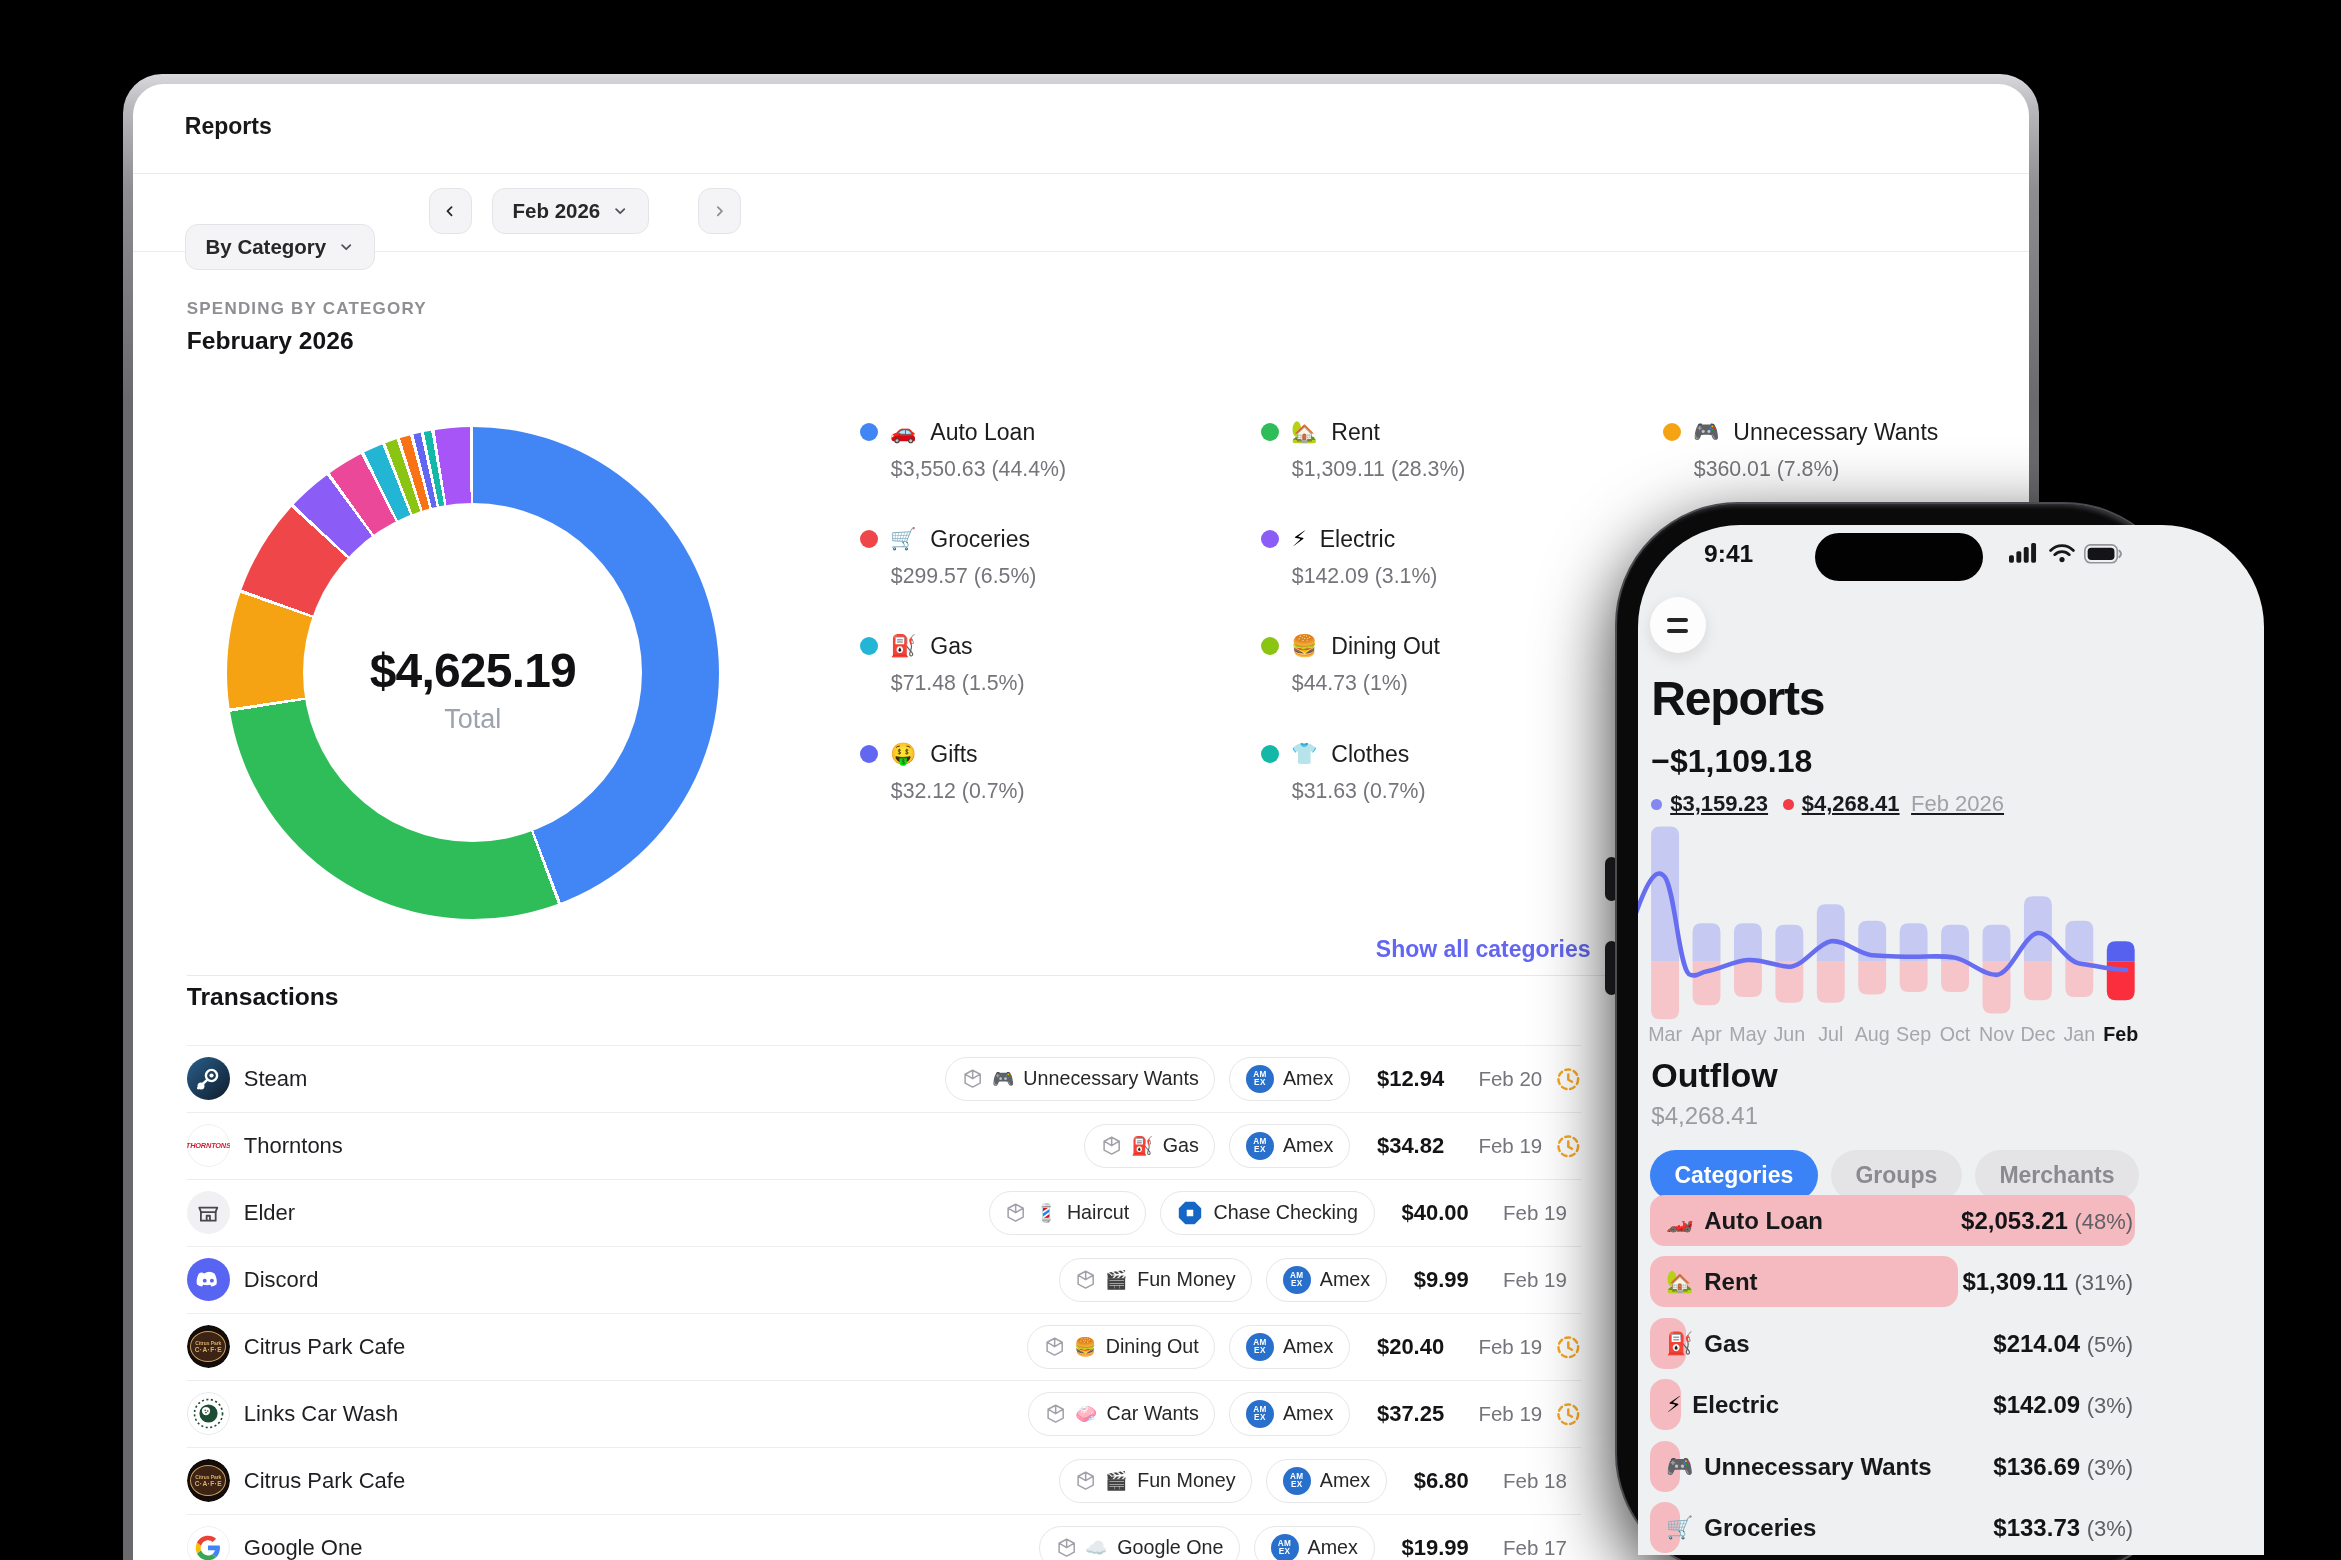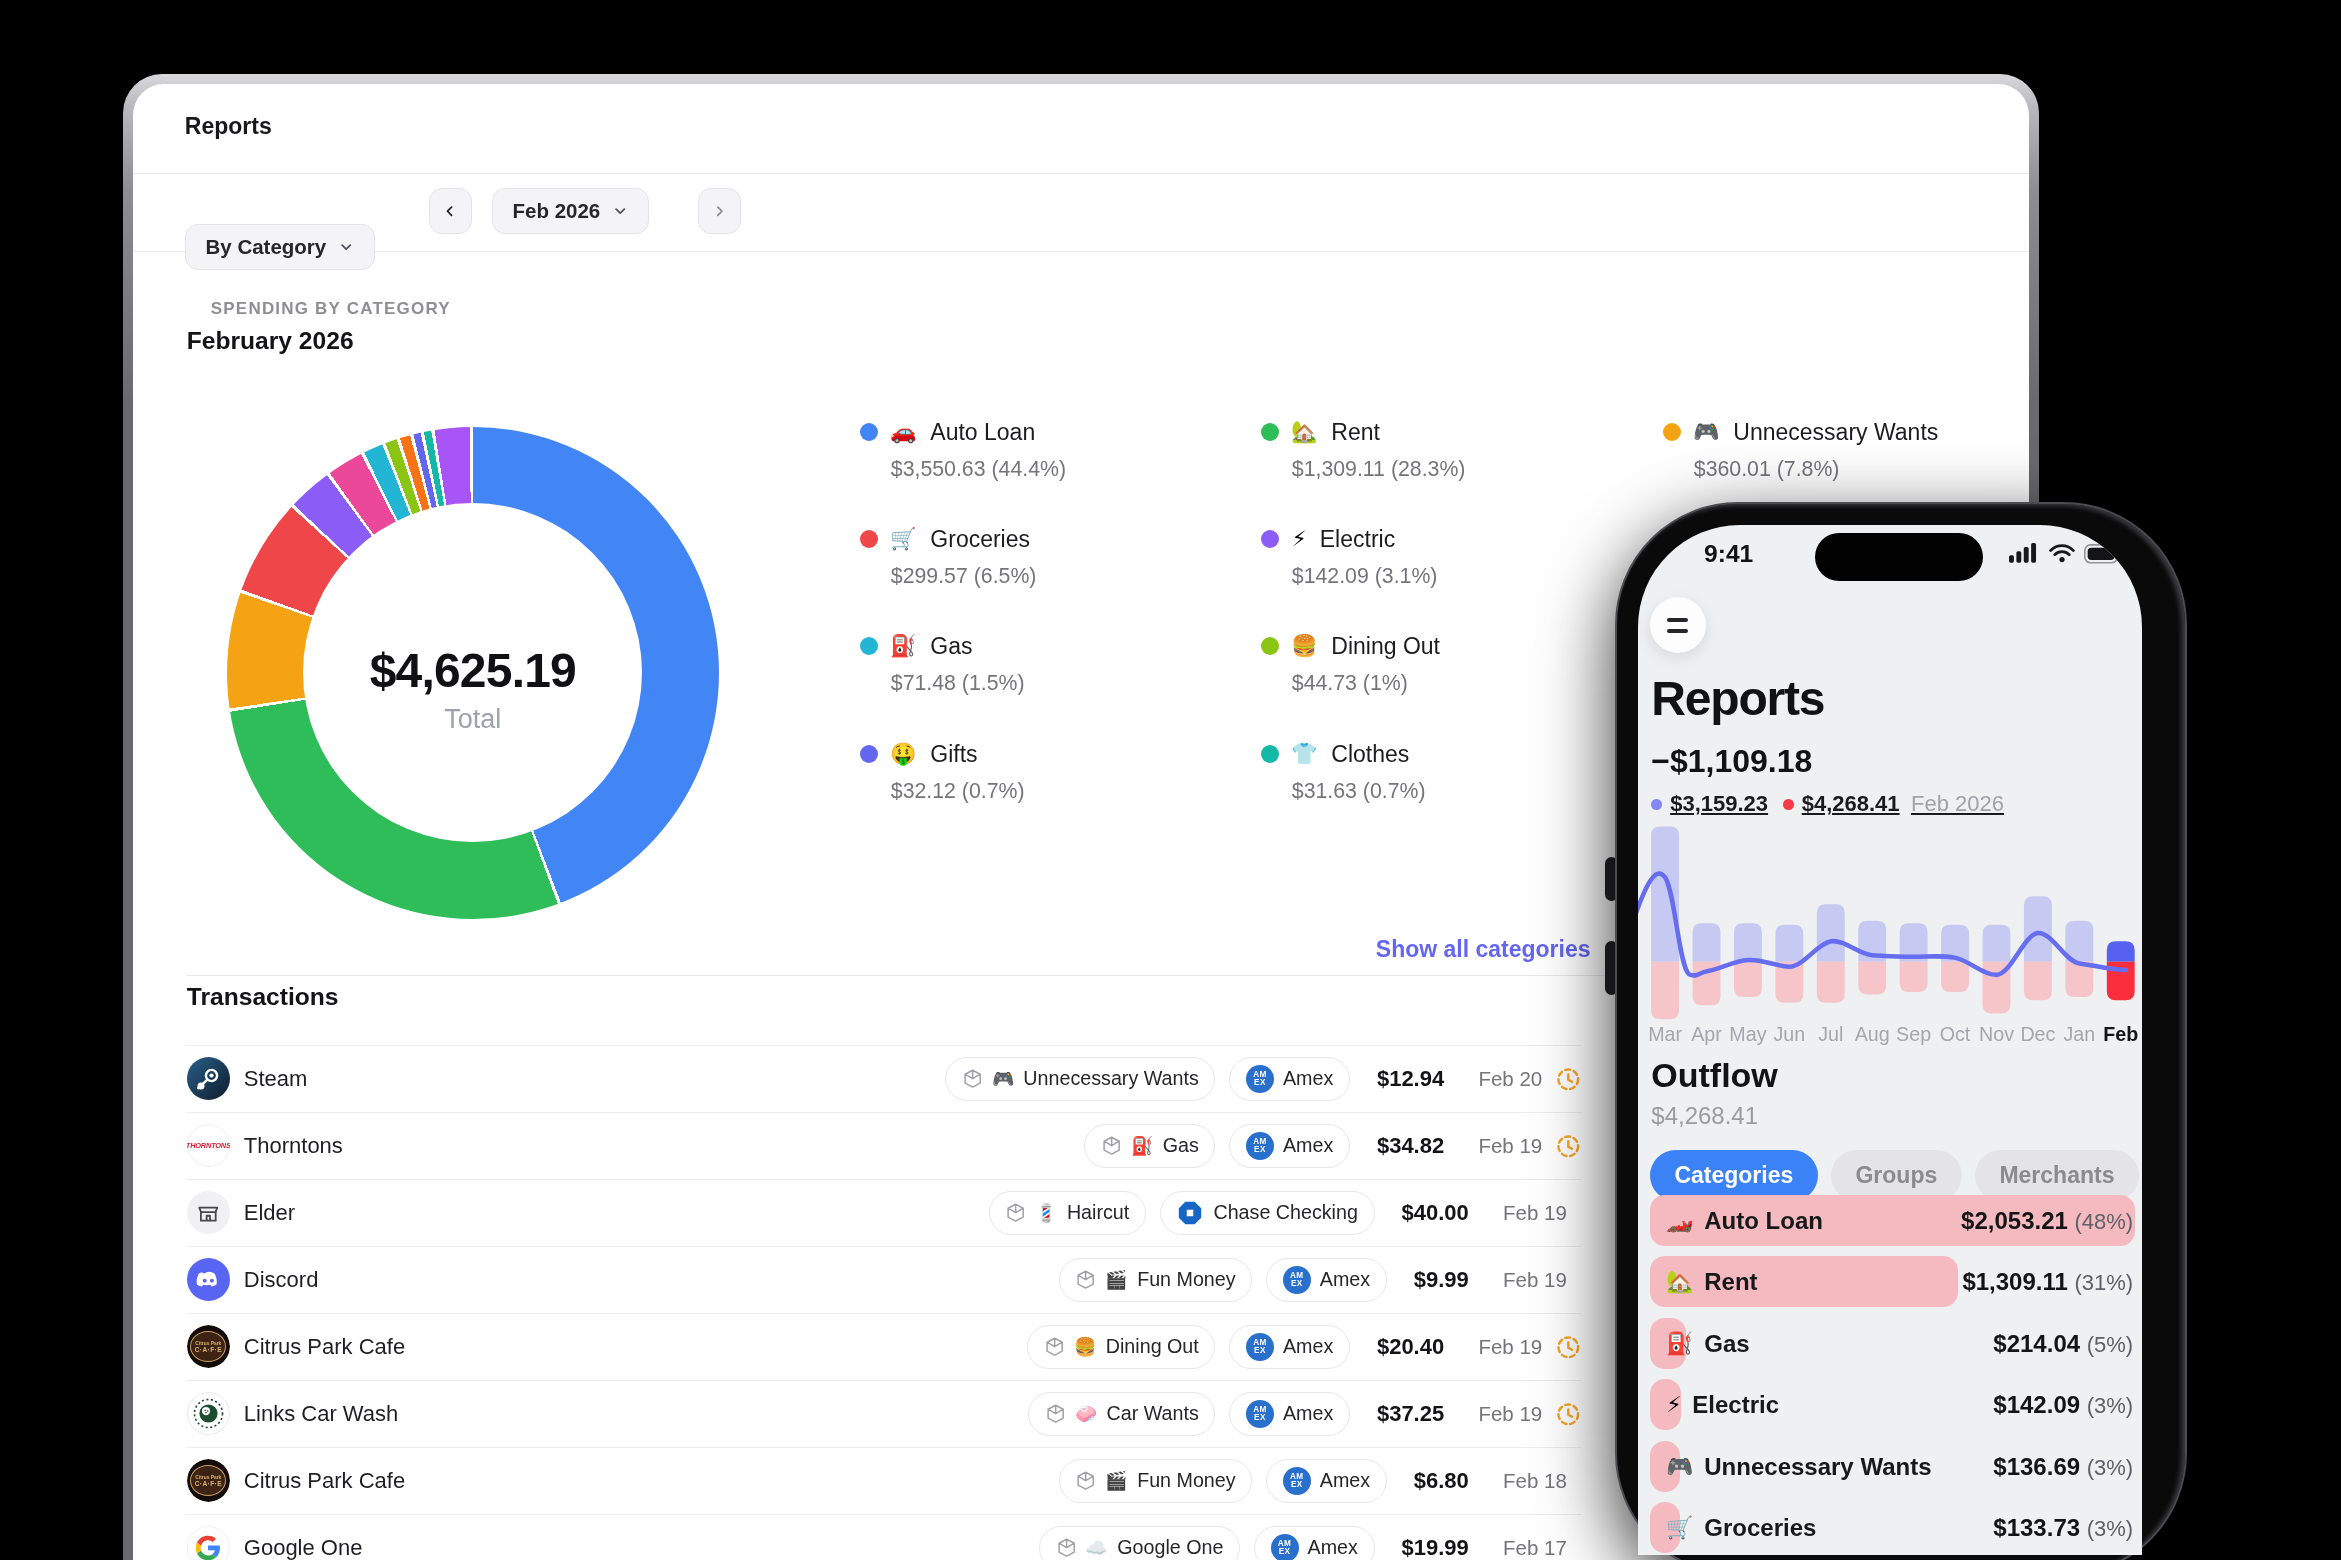--- a/index.html
+++ b/index.html
@@ -17,21 +17,21 @@
   .win-header{position:absolute;left:0;top:0;right:0;height:89px;border-bottom:1.6px solid #ebebee;}
   .win-title{position:absolute;left:52px;top:29.5px;font-size:23px;font-weight:700;color:#18181b;}
   .win-toolbar{position:absolute;left:0;top:90px;right:0;height:77px;border-bottom:1.6px solid #ebebee;}
   .pill{position:absolute;top:14px;height:46px;background:#f4f4f6;border:1.6px solid #e4e4e8;
         border-radius:13px;display:inline-flex;align-items:center;justify-content:center;
         gap:11.5px;font-size:20.5px;font-weight:600;color:#27272a;box-sizing:border-box;padding:0 19.7px;}
   .pill.sq{width:43px;padding:0;}
   .chev{width:16.4px;height:16.4px;}
 
   
-  .sec-label{position:absolute;left:54px;top:215px;font-size:17px;font-weight:700;letter-spacing:1.2px;color:#8e8e93;margin-left:24px;}
+  .sec-label{position:absolute;left:54px;top:215px;font-size:17px;font-weight:700;letter-spacing:1.2px;color:#8e8e93;}
   .period-title{position:absolute;left:54px;top:243px;font-size:24.6px;font-weight:700;color:#141417;}
   .donut{position:absolute;left:94px;top:343px;width:492px;height:492px;border-radius:50%;}
   .donut-hole{position:absolute;left:76px;top:76px;width:339px;height:339px;border-radius:50%;background:#fff;}
   .donut-center{position:absolute;inset:0;display:flex;flex-direction:column;align-items:center;justify-content:center;gap:6.6px;}
   .donut-total{font-size:48px;font-weight:700;color:#111114;letter-spacing:-0.8px;margin-top:32px;}
   .donut-total-label{font-size:27px;color:#9ca3af;}
 
   .lg-item{position:absolute;width:385px;}
   .lg-line1{display:flex;align-items:center;gap:13px;}
   .lg-dot{width:18px;height:18px;border-radius:50%;flex:0 0 auto;}
@@ -61,22 +61,22 @@
   .tx-date{font-size:20.5px;color:#74747b;margin-left:13px;min-width:71px;text-align:right;}
   .amex-ic{width:28px;height:28px;border-radius:50%;background:#2970cc;color:#fff;display:flex;
            flex-direction:column;align-items:center;justify-content:center;font-size:8.2px;font-weight:800;line-height:8.2px;letter-spacing:0.4px;}
   .avatar-txt{font-weight:800;font-style:italic;color:#d01e2f;font-size:7.4px;letter-spacing:-0.2px;}
 
   
   .phone-sidebtn{position:absolute;width:13px;background:#232326;border-radius:6.6px;}
   .phone-frame{position:absolute;left:1615px;top:502px;width:572px;height:1074px;background:#0a0a0b;
      border:2.5px solid #4b4b50;border-radius:123px;box-sizing:border-box;
      box-shadow:inset -3.3px 1.6px 4.9px rgba(160,160,168,.35), 0 24.6px 74px rgba(0,0,0,.8);}
-  .phone-screen{position:absolute;left:21.3px;top:21.3px;width:504px;height:1030px;background:#eef0f1;
-     border-radius:102px 102px 0 0;overflow:hidden;}
+  .phone-screen{position:absolute;left:21.3px;top:21.3px;width:602px;height:1030px;background:#eef0f1;
+     border-radius:102px 102px 0 0;overflow:hidden;padding-left:24px;}
   .p-time{position:absolute;left:16.4px;top:14.8px;width:148px;text-align:center;font-size:24.6px;font-weight:700;color:#121215;}
   .p-island{position:absolute;left:177px;top:7.4px;width:168px;height:48px;background:#020203;border-radius:24.6px;}
   .p-status{position:absolute;left:371px;top:18px;display:flex;align-items:center;gap:9.8px;}
   .menu-fab{position:absolute;left:11.5px;top:72px;width:56px;height:56px;border-radius:50%;background:#fdfdfe;
      box-shadow:0 4.9px 14.8px rgba(20,20,30,.10);display:flex;flex-direction:column;align-items:center;justify-content:center;gap:7.4px;}
   .menu-fab i{display:block;width:21.3px;height:4.1px;border-radius:2.5px;background:#26262a;}
   .p-title{position:absolute;left:13px;top:146px;font-size:48px;font-weight:800;letter-spacing:-1.2px;color:#121215;}
   .p-net{position:absolute;left:13px;top:218px;font-size:32px;font-weight:800;color:#121215;}
   .p-subrow{position:absolute;left:13px;top:266px;display:flex;align-items:center;gap:8.2px;font-size:22px;font-weight:700;color:#1a1a1e;text-decoration:underline;}
   .p-subrow .dot{width:10.7px;height:10.7px;border-radius:50%;}

